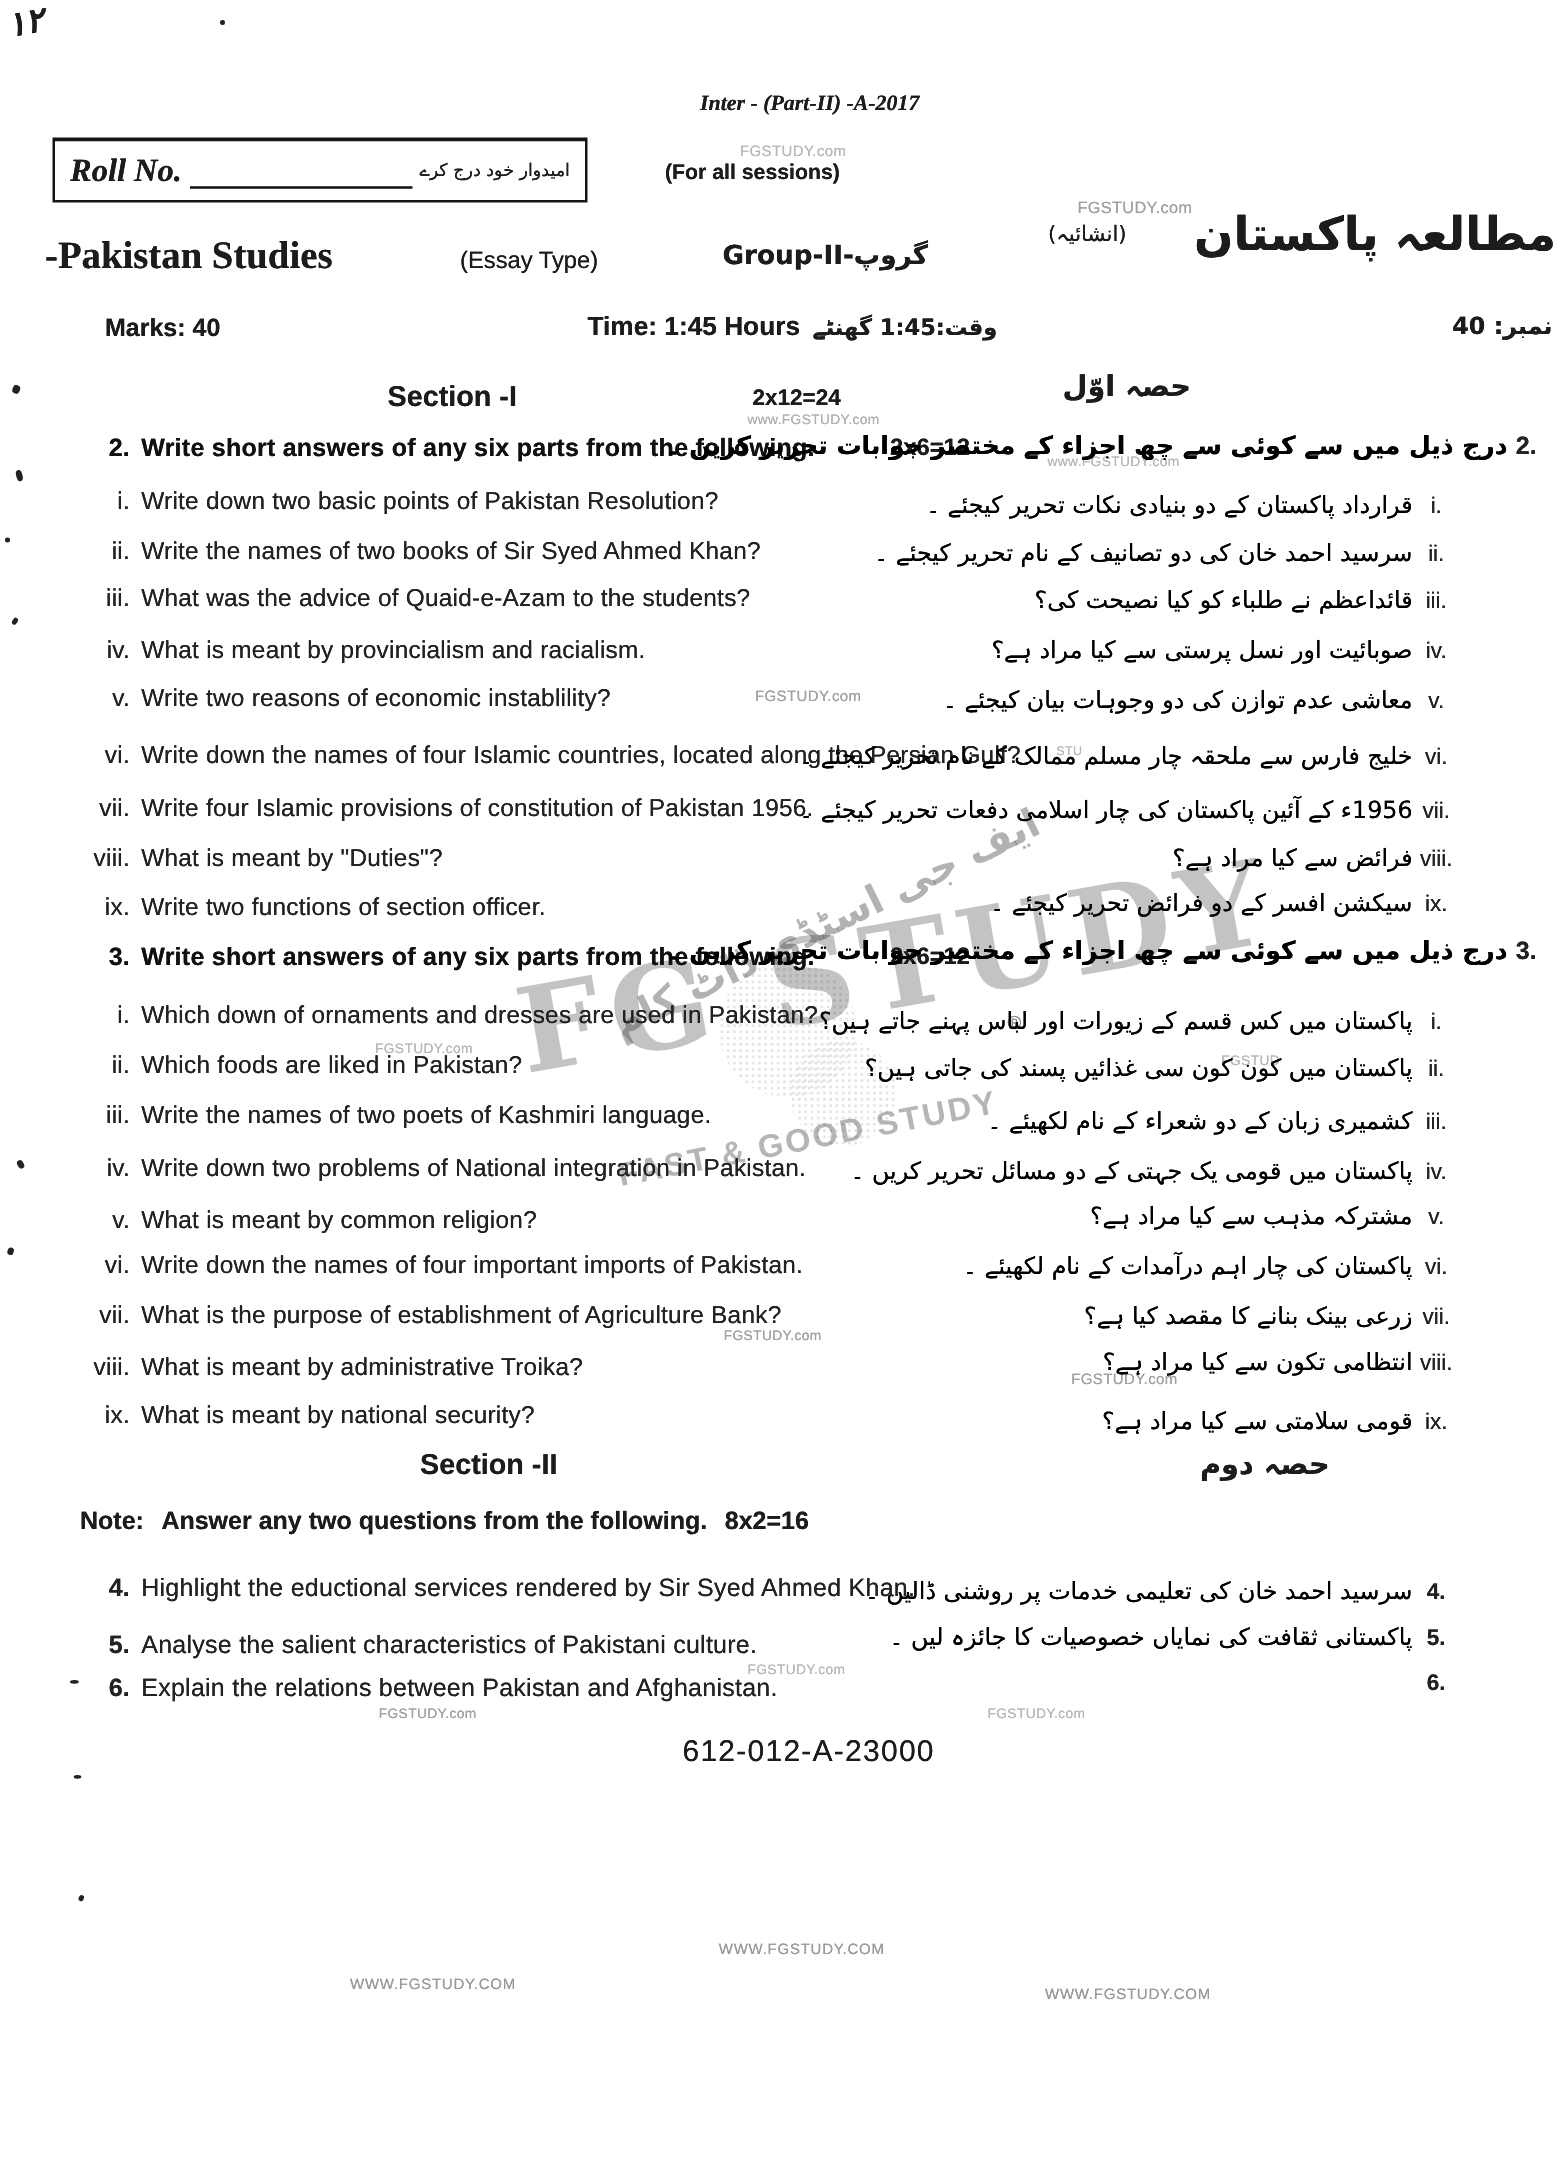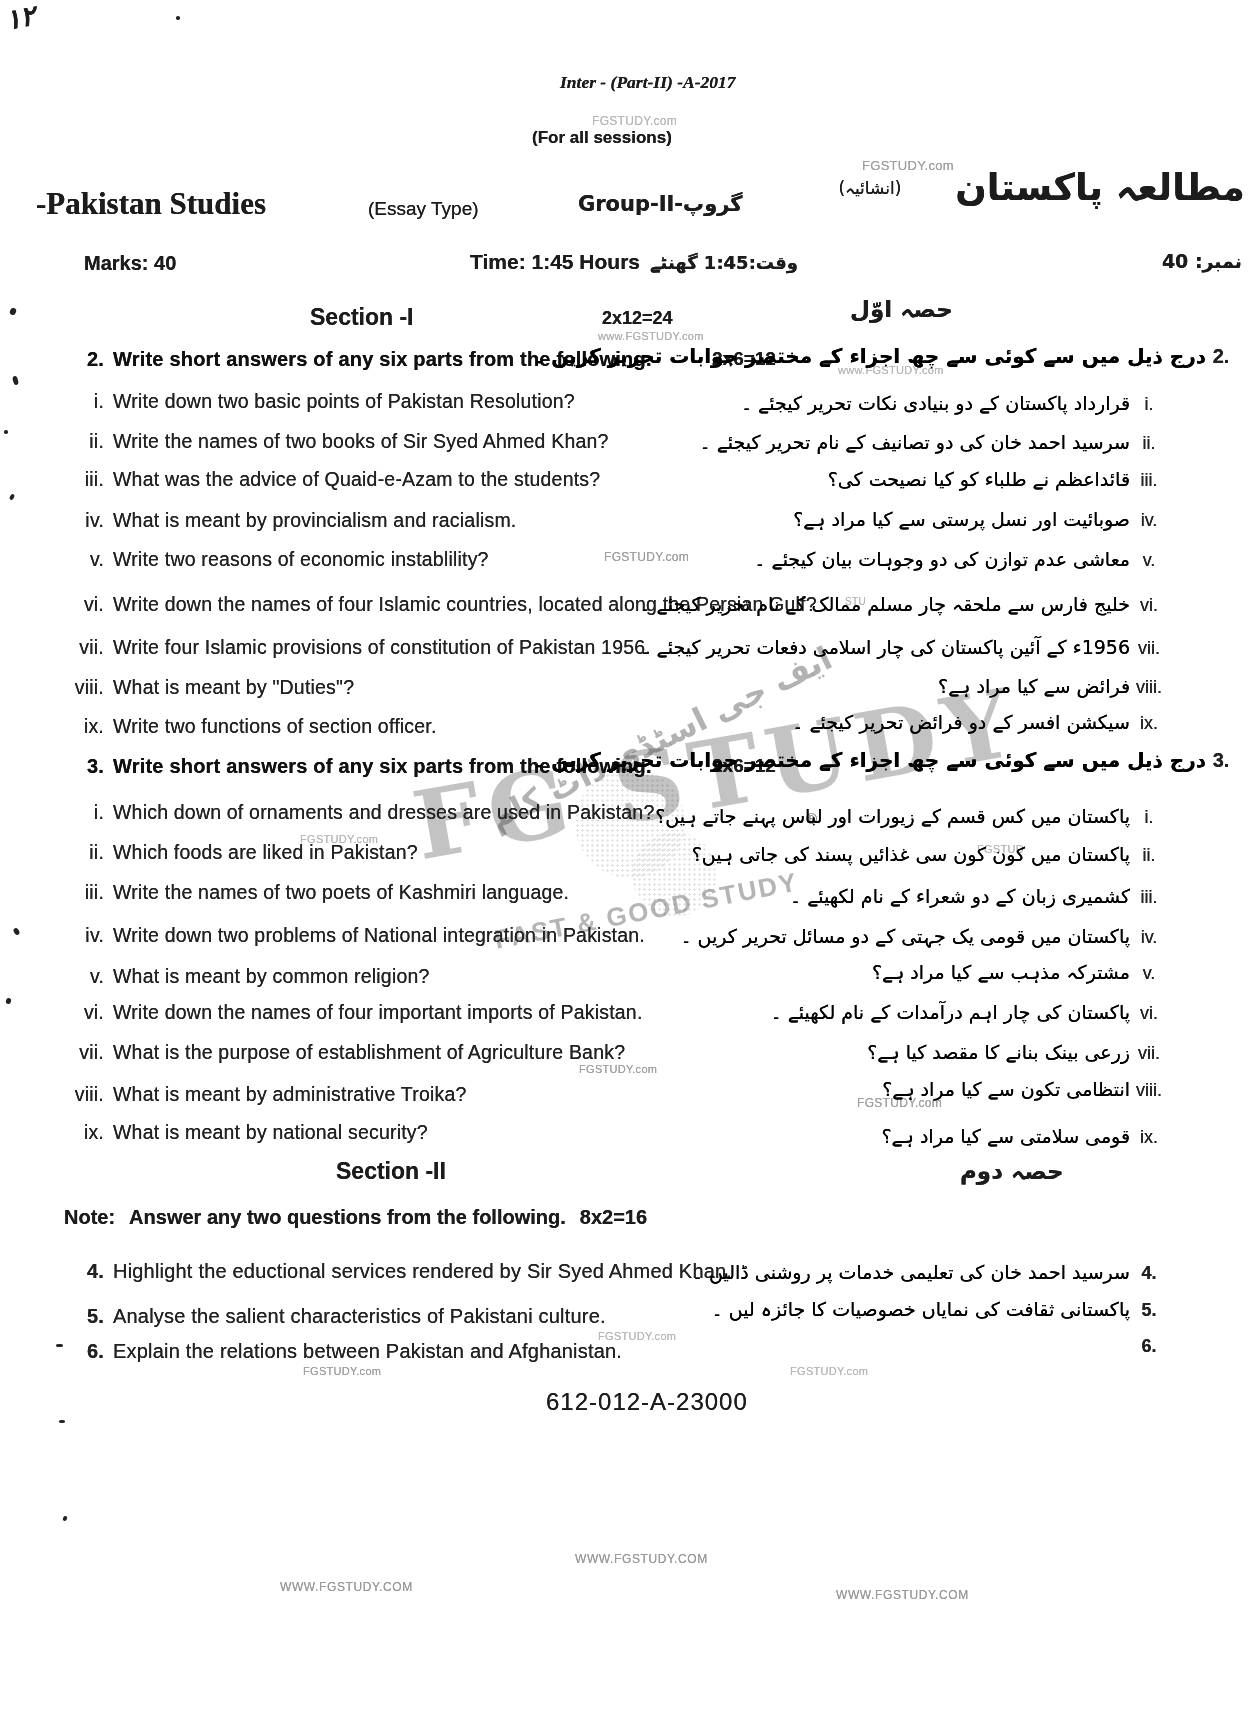--- a/index.html
+++ b/index.html
@@ -64,20 +64,25 @@
   <div class="wm wm-lite" style="left:300px;top:833px;font-size:11px;">FGSTUDY.com</div>
   <div class="wm wm-lite" style="left:977px;top:843px;font-size:11px;">FGSTUD</div>
   <div class="wm" style="left:579px;top:1063px;font-size:11px;">FGSTUDY.com</div>
   <div class="wm" style="left:857px;top:1096px;">FGSTUDY.com</div>
   <div class="wm wm-lite" style="left:598px;top:1330px;font-size:11px;">FGSTUDY.com</div>
   <div class="wm" style="left:303px;top:1365px;font-size:11px;">FGSTUDY.com</div>
   <div class="wm wm-lite" style="left:790px;top:1365px;font-size:11px;">FGSTUDY.com</div>
 
   <div class="abs serif b" style="left:560px;top:72px;font-size:17.5px;font-style:italic;">Inter - (Part-II) -A-2017</div>
 
+  <div class="abs" style="left:42px;top:110px;width:428px;height:52px;border:2.5px solid #151515;border-top-width:3.5px;display:flex;align-items:center;padding:0 12px;box-sizing:border-box;">
+    <span class="serif b" style="font-size:26px;font-style:italic;flex:none;">Roll No.</span>
+    <span style="flex:1;border-bottom:2px solid #111;height:26px;margin:0 6px;"></span>
+    <span class="ur" style="font-size:14px;flex:none;">امیدوار خود درج کرے</span>
+  </div>
 
   <div class="abs b" style="left:532px;top:128px;font-size:17px;">(For all sessions)</div>
 
   <div class="abs serif b" style="left:36px;top:186px;font-size:31px;">-Pakistan Studies</div>
   <div class="abs" style="left:368px;top:198px;font-size:19px;">(Essay Type)</div>
   <div class="abs b" style="left:578px;top:192px;font-size:21px;font-family:'DejaVu Sans',sans-serif;">Group-II-گروپ</div>
 
   <div class="abs" style="right:5px;top:166px;display:flex;direction:rtl;align-items:center;gap:14px;">
     <span class="ur b" style="font-size:37px;margin-left:40px;">مطالعہ پاکستان</span>
     <span class="ur" style="font-size:17px;">(انشائیہ)</span>

